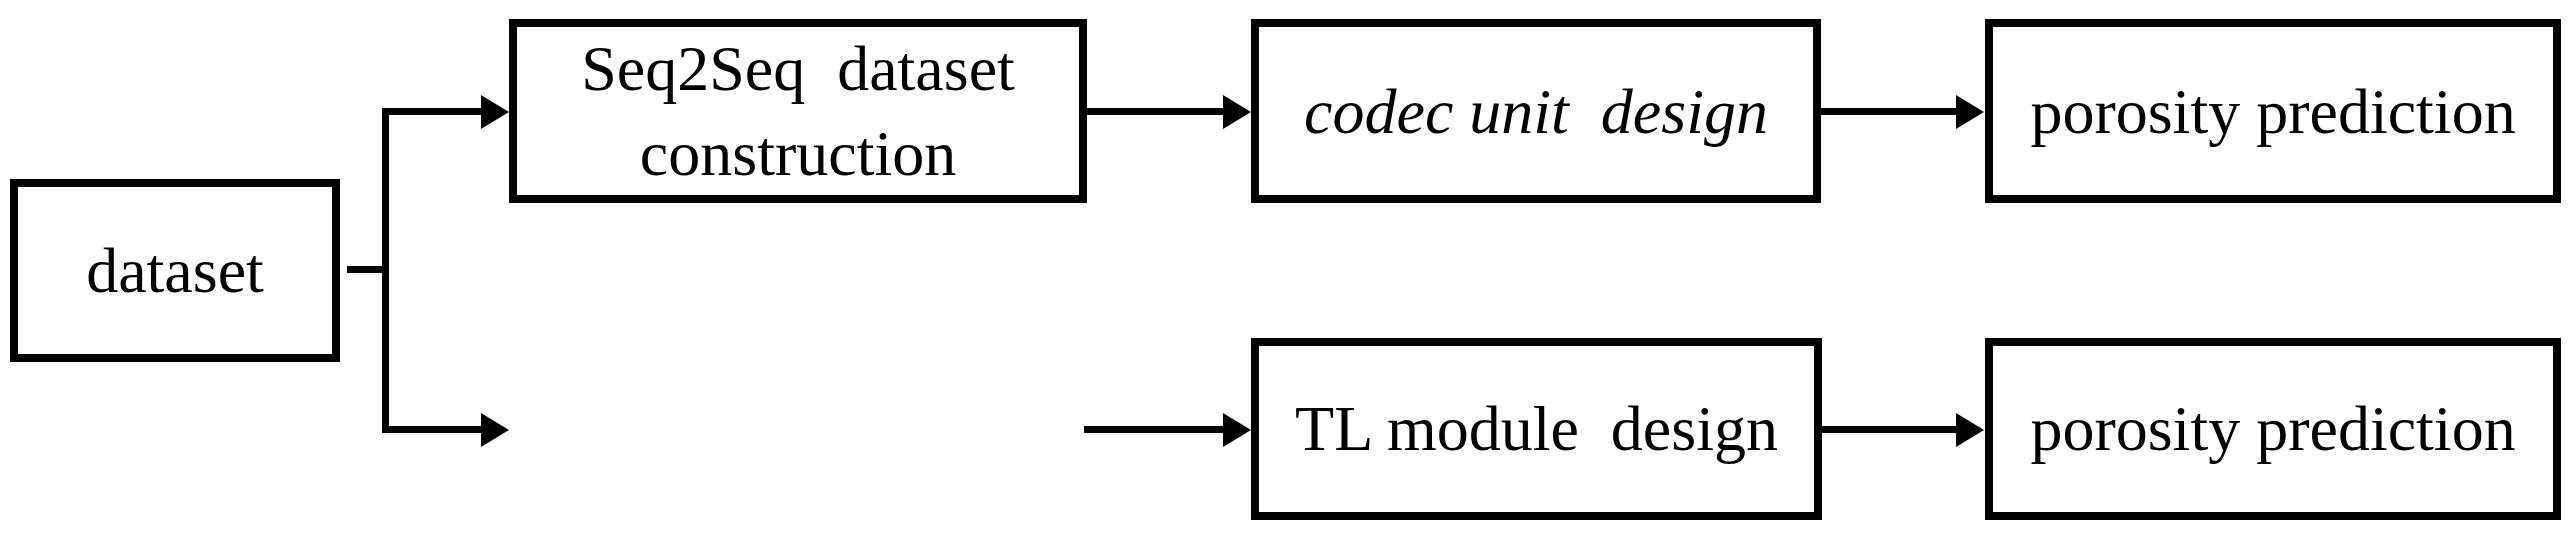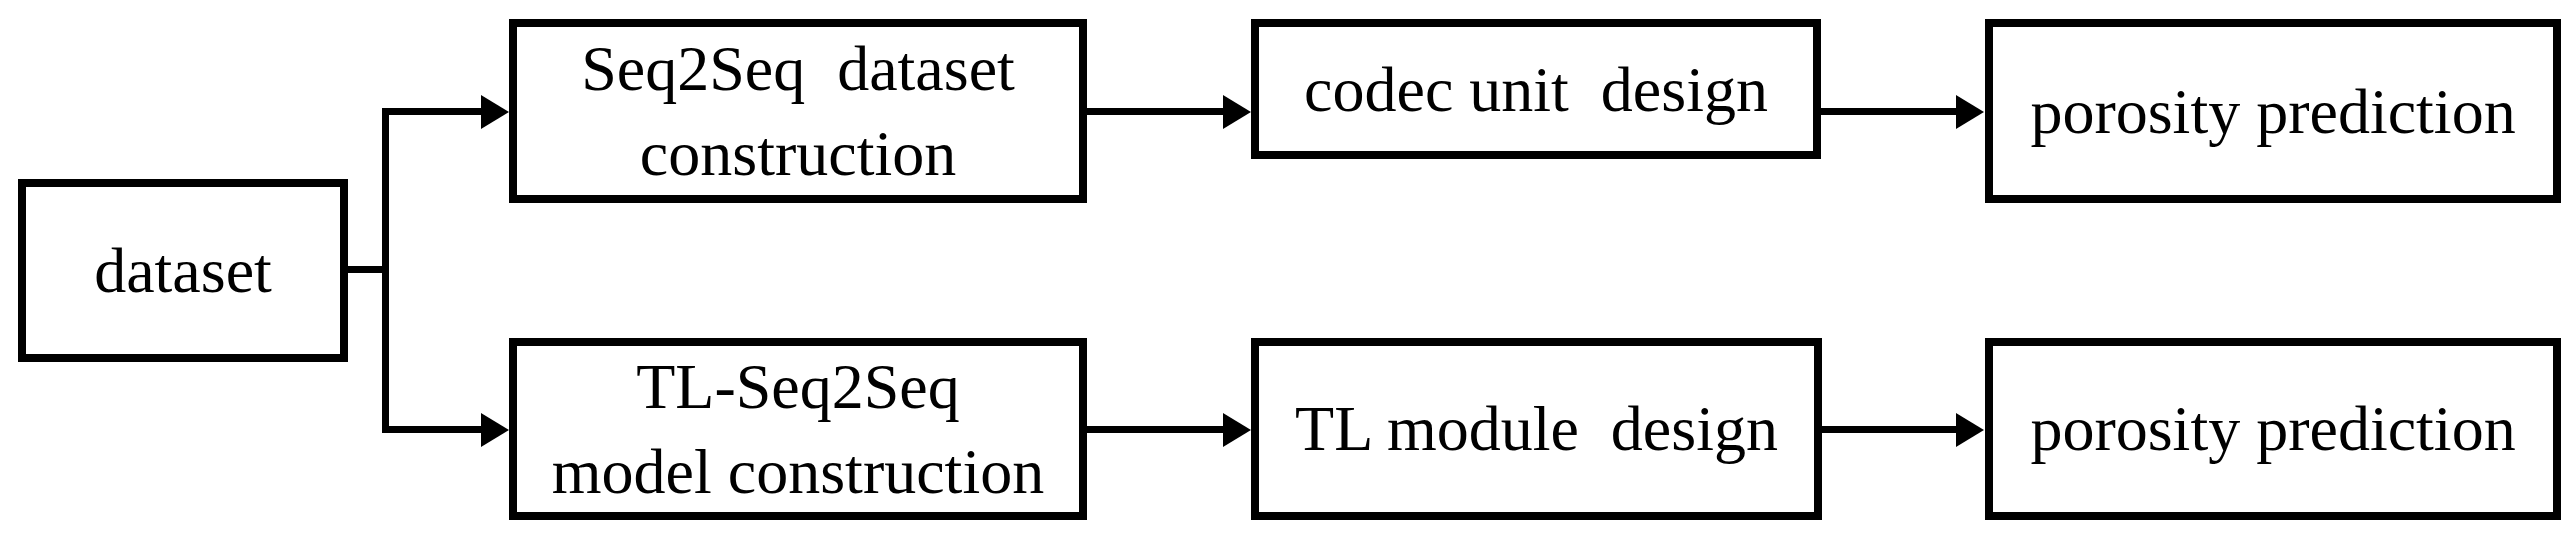--- a/index.html
+++ b/index.html
@@ -26,23 +26,23 @@
     justify-content: center;
     text-align: center;
   }
   .node .label {
     font-size: 64px;
     line-height: 1.33;
     white-space: pre-wrap;
     color: #000000;
   }
   
-  .n-dataset   { left: 18px;   top: 179px; width: 330px; height: 183px; align-items: center; }
+  .n-dataset   { left: 10px;   top: 179px; width: 330px; height: 183px; align-items: center; }
   .n-seq2seq   { left: 509px;  top: 19.4px;  width: 578px; height: 184px; }
-  .n-codec     { left: 1251px; top: 19.4px;  width: 570px; height: 140px; }
+  .n-codec     { left: 1251px; top: 19.4px;  width: 570px; height: 184px; font-style: italic; }
   .n-por-top   { left: 1985px; top: 19.4px;  width: 576px; height: 184px; }
   .n-tlseq     { left: 509px;  top: 338px; width: 578px; height: 182px; }
   .n-tlmod     { left: 1251px; top: 338px; width: 571px; height: 182px; }
   .n-por-bot   { left: 1985px; top: 338px; width: 576px; height: 182px; }
   
   .line {
     position: absolute;
     background: #000000;
   }
   .l-stub        { left: 347px;  top: 266px; width: 42px;  height: 7px; }
@@ -100,24 +100,20 @@
   </div>
 
   <div class="node n-codec">
     <span class="label">codec unit  design</span>
   </div>
 
   <div class="node n-por-top">
     <span class="label">porosity prediction</span>
   </div>
 
-  <div class="node n-tlseq">
-    <span class="label">TL-Seq2Seq
-model construction</span>
-  </div>
 
   <div class="node n-tlmod">
     <span class="label">TL module  design</span>
   </div>
 
   <div class="node n-por-bot">
     <span class="label">porosity prediction</span>
   </div>
 
 </div>

